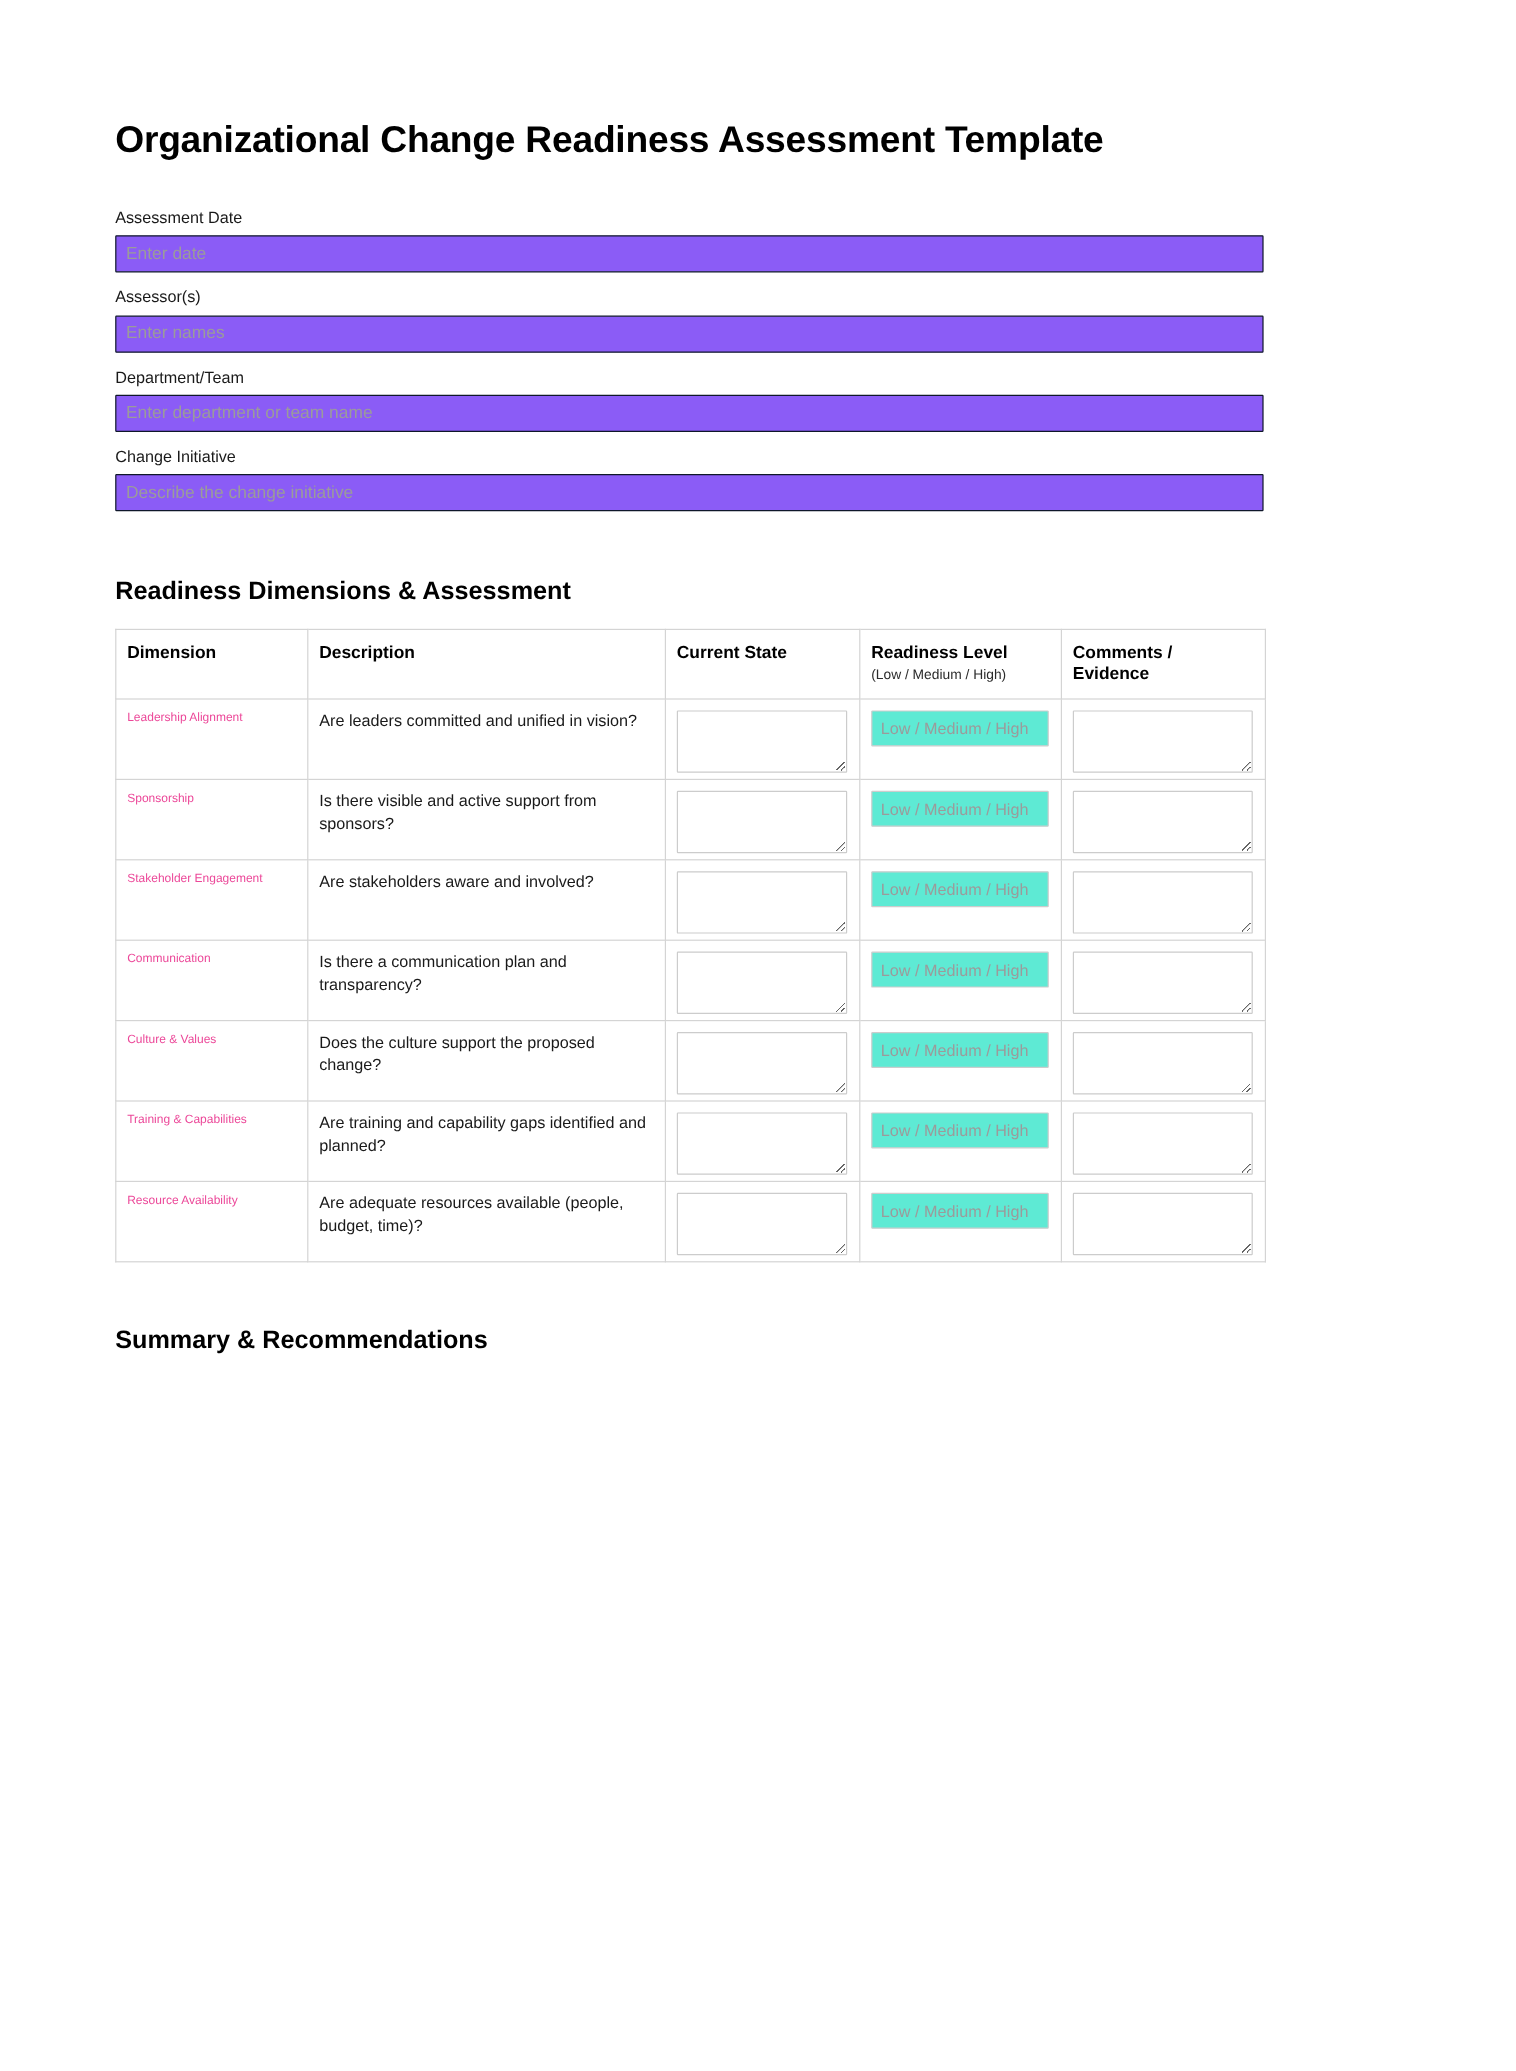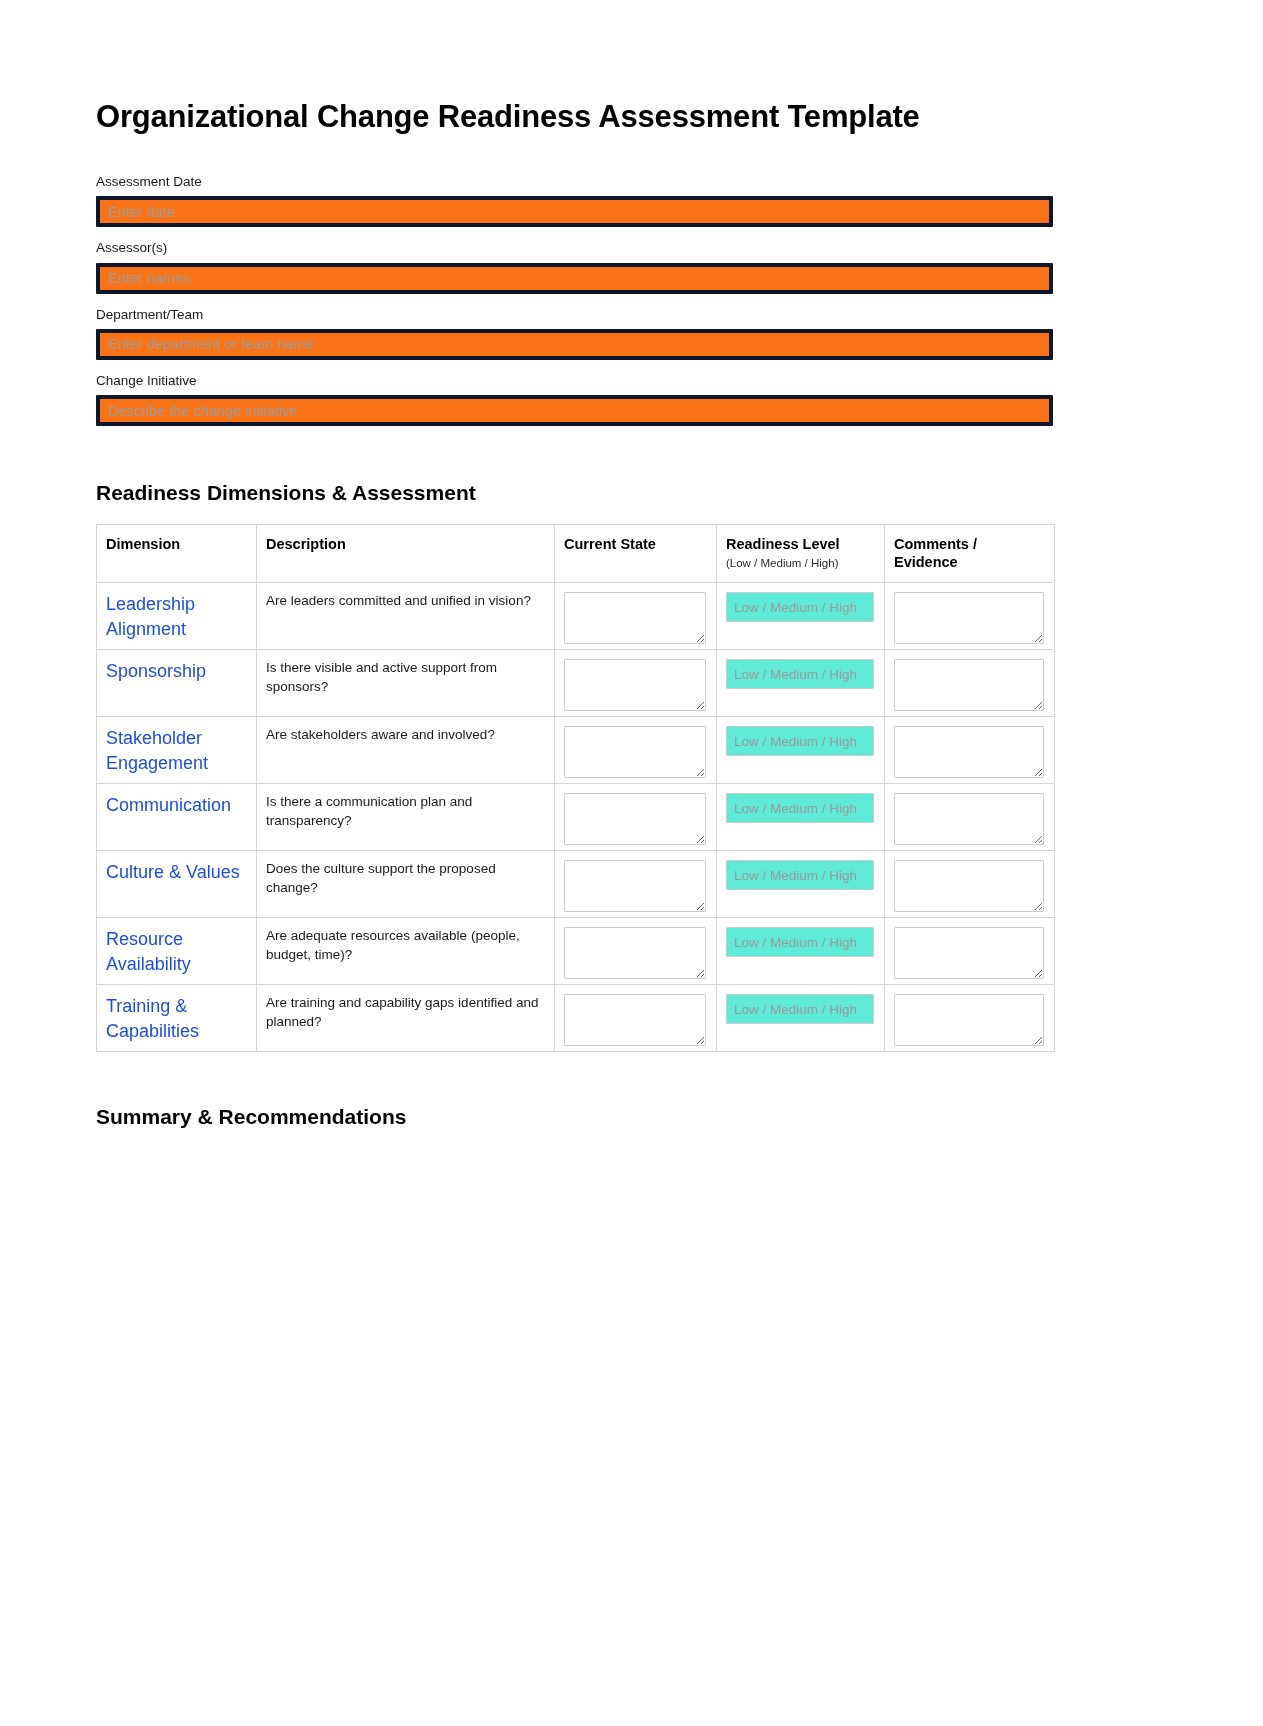--- a/index.html
+++ b/index.html
@@ -65,22 +65,22 @@
     line-height: 1.35;
     color: #1a1a1a;
     margin-bottom: 5px;
     display: block;
   }
   .text-field {
     display: block;
     width: 100%;
     box-sizing: border-box;
     height: 31px;
-    border: 4px solid #0f172a;
-    background: #f97316;
+    border: 1px solid #0f172a;
+    background: #8b5cf6;
     border-radius: 1px;
     font-family: "Liberation Sans", sans-serif;
     font-size: 14.5px;
     color: #222;
     padding: 4px 8px;
     outline: none;
   }
   .text-field::placeholder { color: #9b9b9b; opacity: 1; }
 
   table.readiness {
@@ -113,23 +113,23 @@
     margin-top: 3px;
     line-height: 1.2;
   }
   .col-dim   { width: 160px; }
   .col-desc  { width: 298px; }
   .col-cur   { width: 162px; }
   .col-ready { width: 168px; }
   .col-com   { width: 170px; }
 
   td.cell-dim {
-    font-size: 18px;
+    font-size: 10px;
     line-height: 1.4;
-    color: #1d4ed8;
+    color: #ec4899;
   }
   td.cell-desc {
     font-size: 13.5px;
     line-height: 1.4;
     color: #1a1a1a;
   }
   td.cell-input { padding: 12px 10px 12px 9px; }
 
   textarea.cell-textarea {
     display: block;
@@ -275,35 +275,35 @@
                 <textarea class="cell-textarea" placeholder="" style=""></textarea>
               </td>
               <td class="cell-input">
                 <input type="text" class="cell-input-text" placeholder="Low / Medium / High" style="">
               </td>
               <td class="cell-input">
                 <textarea class="cell-textarea" placeholder="" style=""></textarea>
               </td>
             </tr>
             <tr>
+              <td class="cell-dim">Training &amp; Capabilities</td>
+              <td class="cell-desc">Are training and capability gaps identified and planned?</td>
+              <td class="cell-input">
+                <textarea class="cell-textarea" placeholder="" style=""></textarea>
+              </td>
+              <td class="cell-input">
+                <input type="text" class="cell-input-text" placeholder="Low / Medium / High" style="">
+              </td>
+              <td class="cell-input">
+                <textarea class="cell-textarea" placeholder="" style=""></textarea>
+              </td>
+            </tr>
+            <tr>
               <td class="cell-dim">Resource Availability</td>
               <td class="cell-desc">Are adequate resources available (people, budget, time)?</td>
-              <td class="cell-input">
-                <textarea class="cell-textarea" placeholder="" style=""></textarea>
-              </td>
-              <td class="cell-input">
-                <input type="text" class="cell-input-text" placeholder="Low / Medium / High" style="">
-              </td>
-              <td class="cell-input">
-                <textarea class="cell-textarea" placeholder="" style=""></textarea>
-              </td>
-            </tr>
-            <tr>
-              <td class="cell-dim">Training &amp; Capabilities</td>
-              <td class="cell-desc">Are training and capability gaps identified and planned?</td>
               <td class="cell-input">
                 <textarea class="cell-textarea" placeholder="" style=""></textarea>
               </td>
               <td class="cell-input">
                 <input type="text" class="cell-input-text" placeholder="Low / Medium / High" style="">
               </td>
               <td class="cell-input">
                 <textarea class="cell-textarea" placeholder="" style=""></textarea>
               </td>
             </tr>

